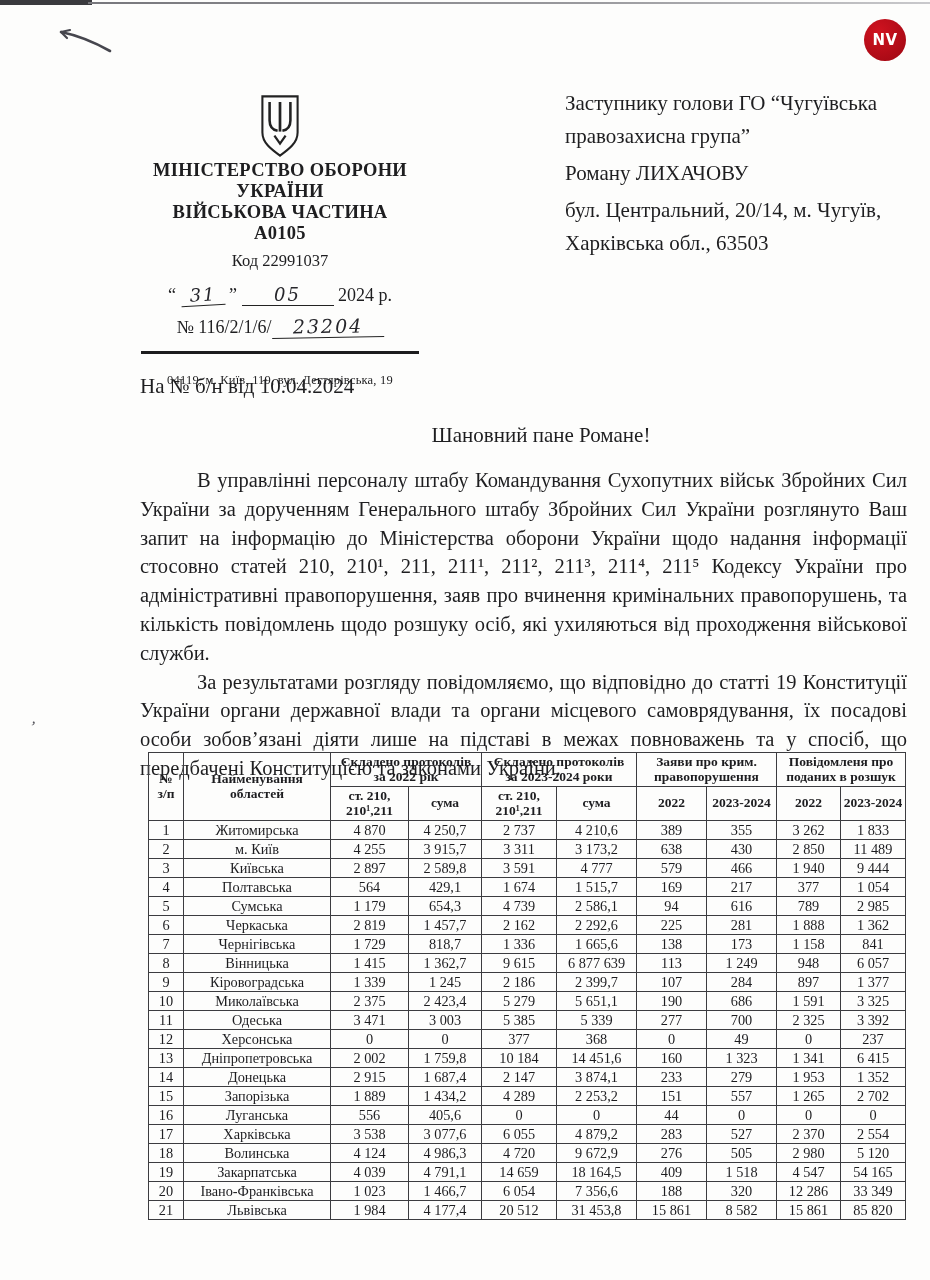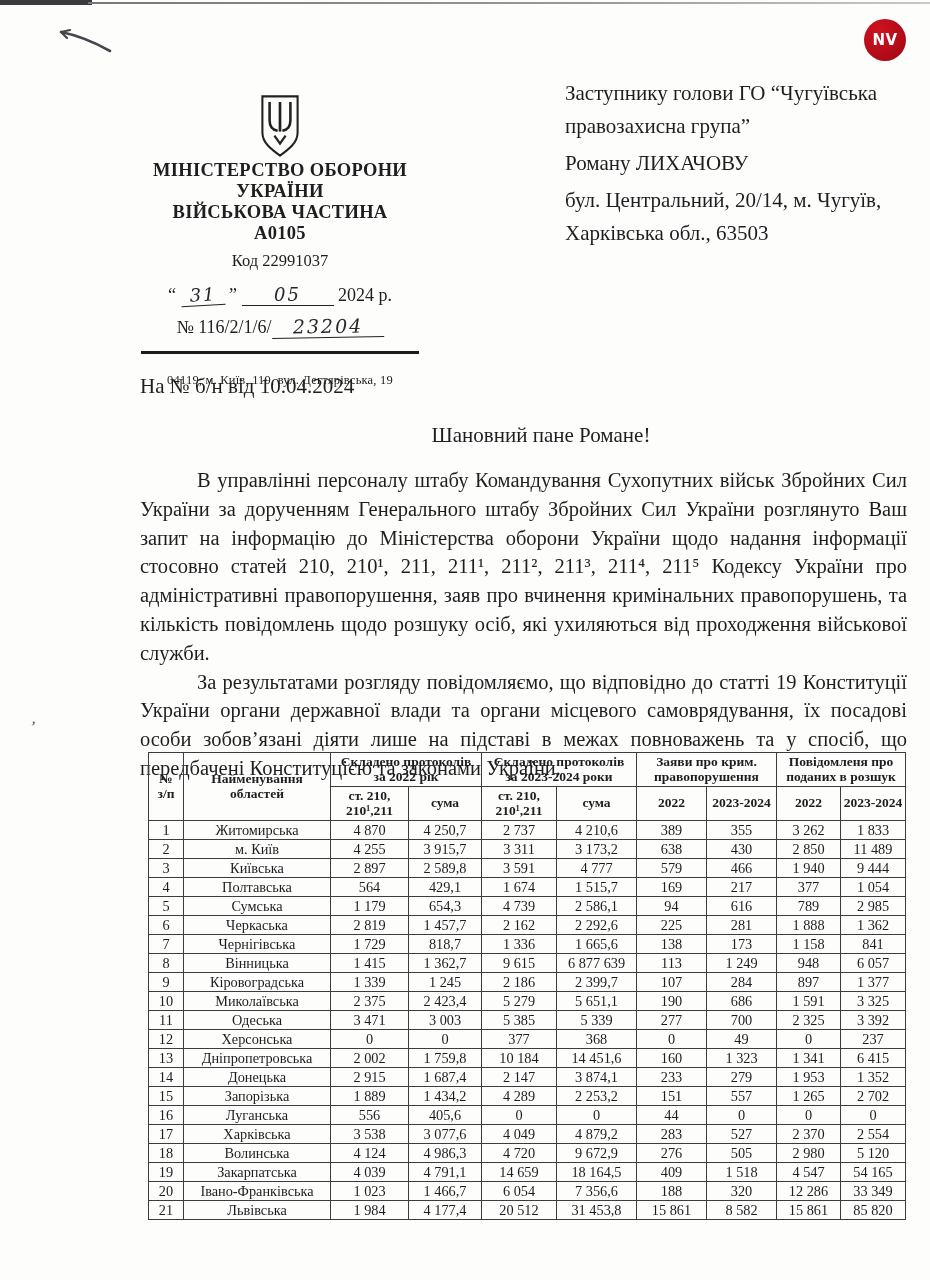--- a/index.html
+++ b/index.html
@@ -23,21 +23,21 @@
   .date-line{font-size:18px;margin-top:13px;white-space:nowrap;}
   .num-line{font-size:18px;margin-top:9px;white-space:nowrap;}
   .hand{font-style:italic;font-family:"DejaVu Serif",serif;color:#26262b;letter-spacing:2px;}
   .uline{display:inline-block;border-bottom:1.6px solid #222;text-align:center;vertical-align:bottom;}
   .u-day{width:44px;transform:rotate(-3deg);}
   .u-month{width:92px;}
   .u-num{width:112px;transform:rotate(-1deg);font-size:19px;}
   .head-rule{margin:13px auto 0 auto;width:278px;height:3px;background:#1c1c1e;}
   .address-line{font-size:12.5px;margin-top:19px;letter-spacing:.2px;}
   
-  .recipient{position:absolute;left:565px;top:77px;width:350px;font-size:21px;line-height:33px;}
+  .recipient{position:absolute;left:565px;top:87px;width:350px;font-size:21px;line-height:33px;}
   .recipient .gap{margin-top:4px;}
   
   .reference{position:absolute;left:140px;top:374px;font-size:21px;}
   .salutation{position:absolute;left:158px;top:423px;width:766px;text-align:center;font-size:21px;}
   .body-text{position:absolute;left:140px;top:466px;width:767px;font-size:20.5px;line-height:28.8px;text-align:justify;}
   .body-text p{margin:0;text-indent:57px;}
   
   .report-table{position:absolute;left:148px;top:752px;width:757px;border-collapse:collapse;table-layout:fixed;
         font-size:14px;color:#1d1d20;}
   .report-table th,.report-table td{border:1px solid #3c3c40;padding:0 3px;text-align:center;overflow:hidden;}
@@ -339,21 +339,21 @@
           <td>44</td>
           <td>0</td>
           <td>0</td>
           <td>0</td>
         </tr>
         <tr>
           <td>17</td>
           <td>Харківська</td>
           <td>3 538</td>
           <td>3 077,6</td>
-          <td>4 049</td>
+          <td>6 055</td>
           <td>4 879,2</td>
           <td>283</td>
           <td>527</td>
           <td>2 370</td>
           <td>2 554</td>
         </tr>
         <tr>
           <td>18</td>
           <td>Волинська</td>
           <td>4 124</td>

